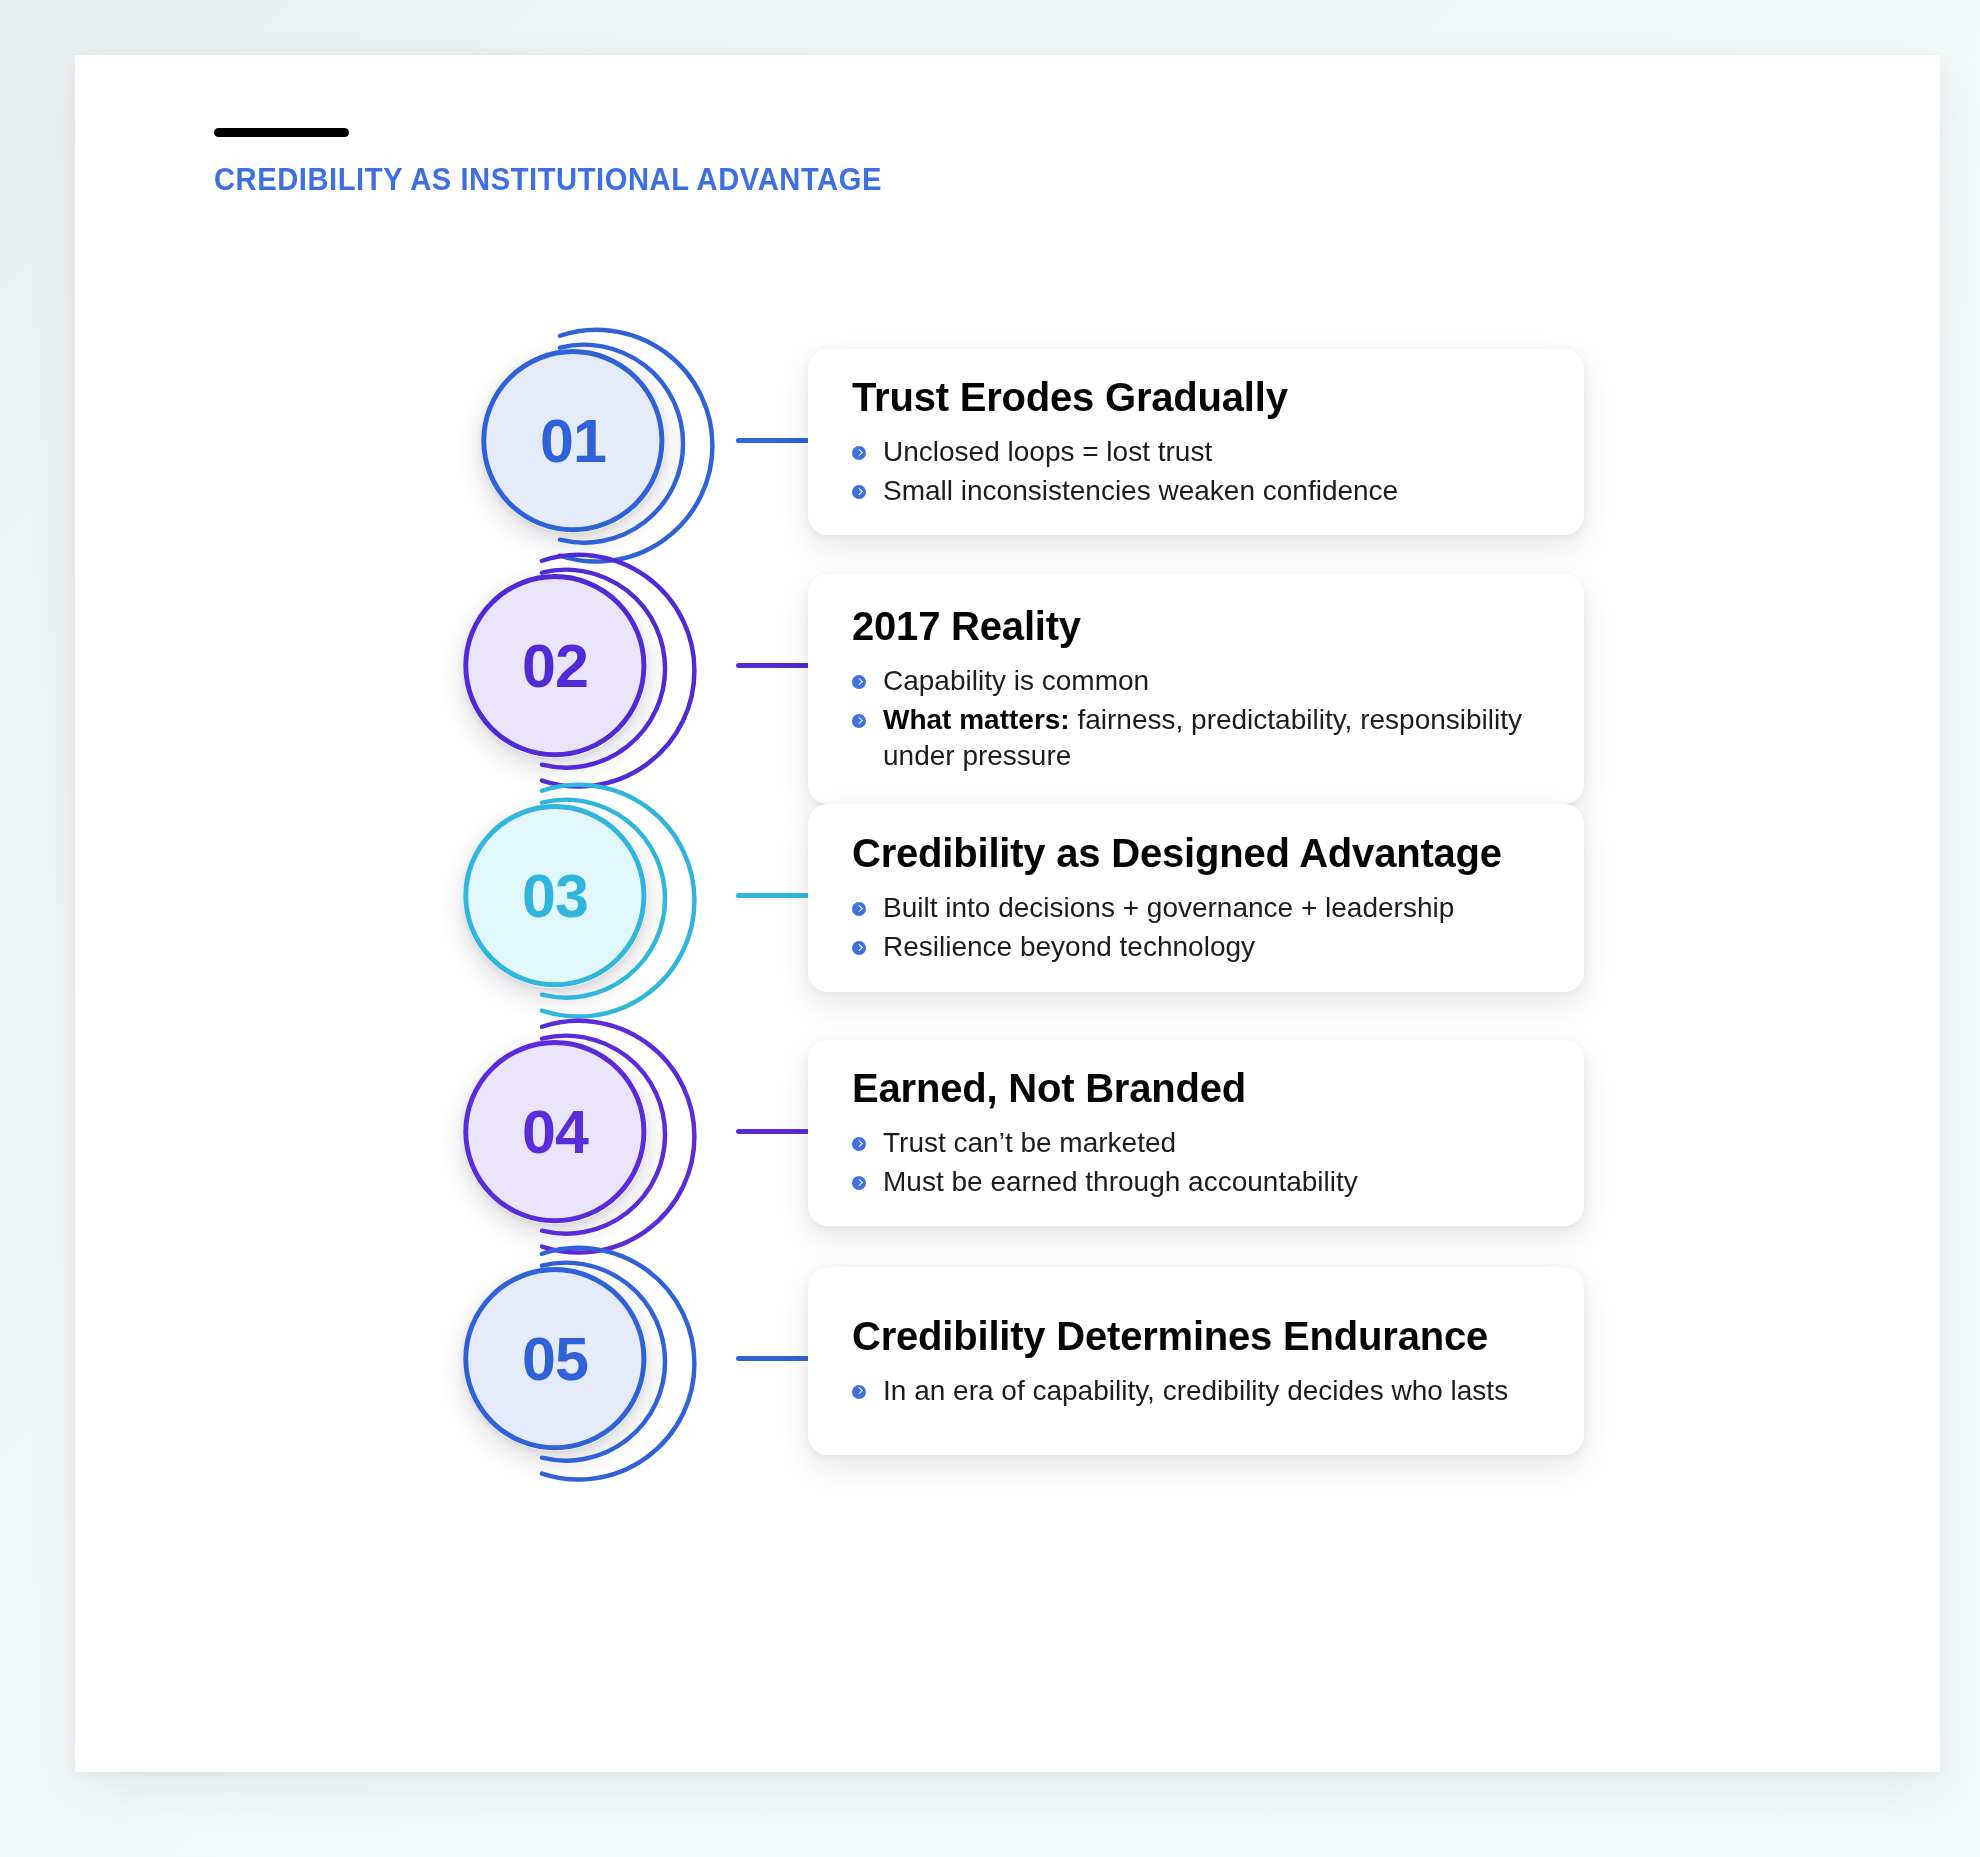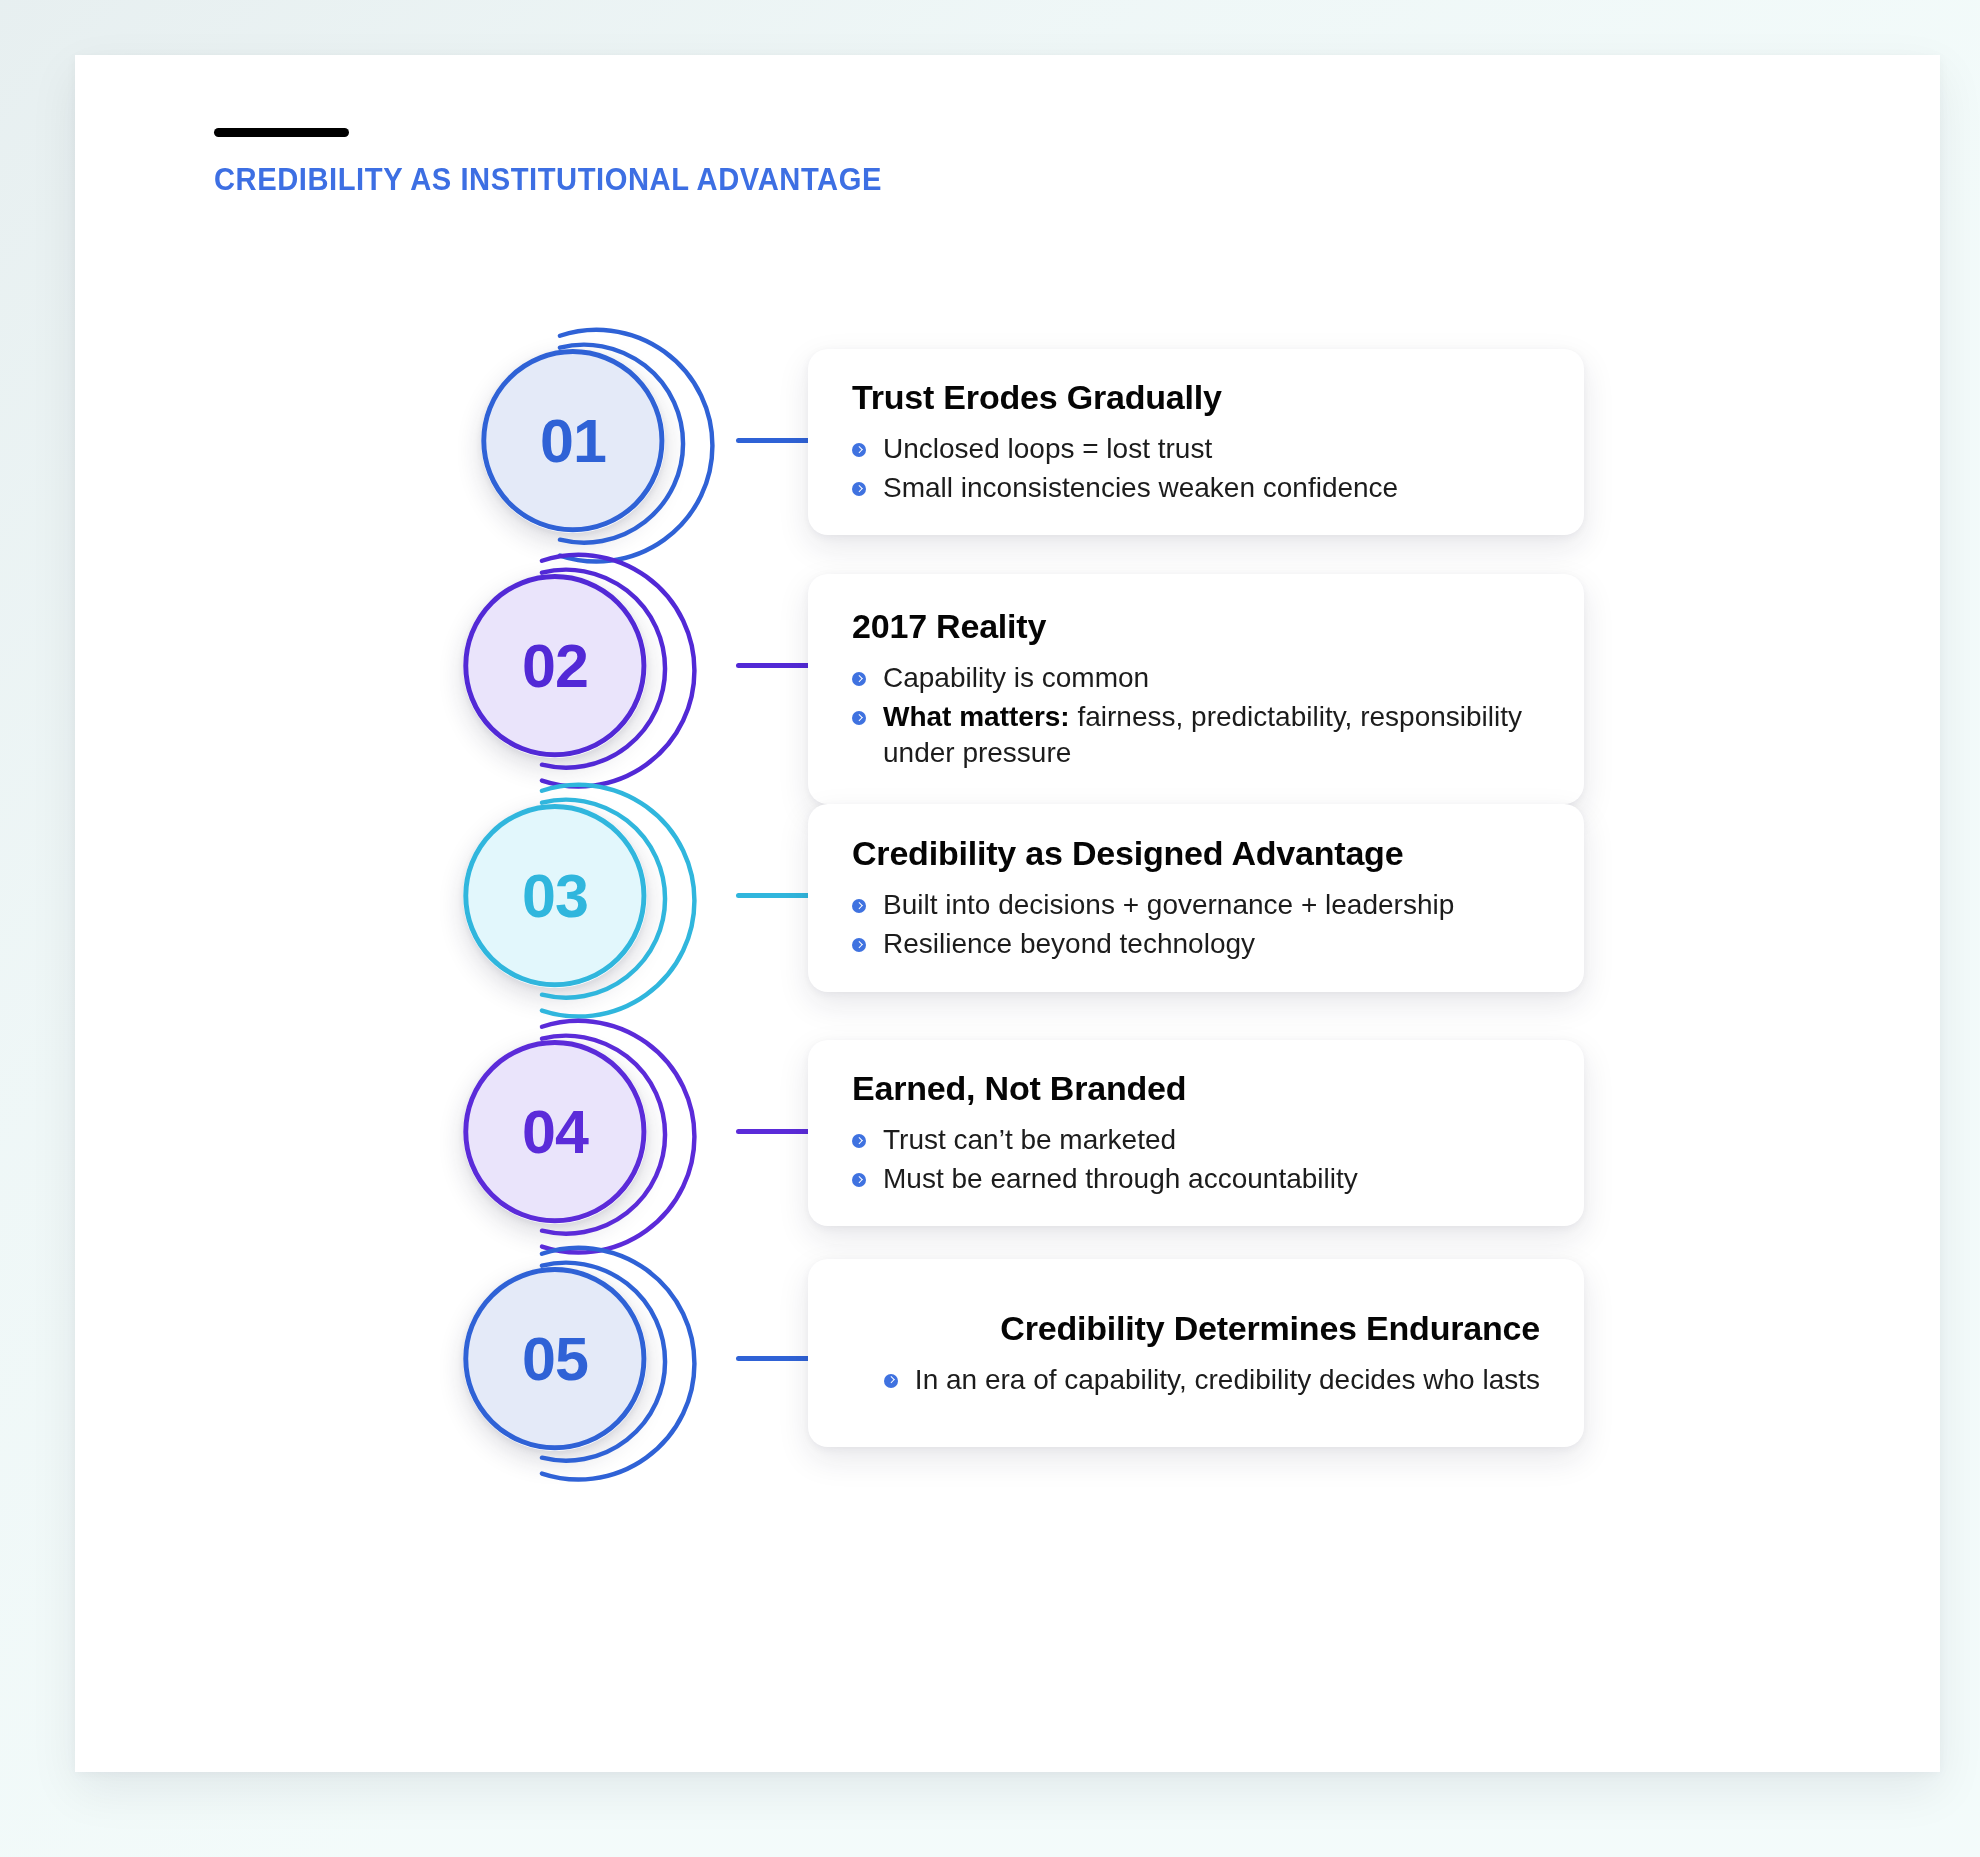--- a/index.html
+++ b/index.html
@@ -131,21 +131,21 @@
     border-radius: 20px;
     box-shadow: 0 12px 32px rgba(25,25,55,.10),
                 0 2px 8px rgba(25,25,55,.05);
     box-sizing: border-box;
     padding: 0 44px;
     display: flex;
     flex-direction: column;
     justify-content: center;
   }
   .card-title {
-    font-size: 34px;
+    font-size: 40px;
     font-weight: 700;
     color: #050505;
     letter-spacing: -0.2px;
     margin-bottom: 14px;
   }
   .bullets {
     list-style: none;
     margin: 0;
     padding: 0;
   }
@@ -271,21 +271,21 @@
           <div class="badge" style="left: 366px; top: 0px;">
             <div class="disc-shadow"></div>
             <svg viewBox="0 0 300 300">
               <circle cx="115" cy="131" r="90" fill="#e4eaf8" stroke="#2f62d6" stroke-width="5"></circle>
               <path d="M 96 34 A 100 100 0 1 1 96 228" fill="none" stroke="#2f62d6" stroke-width="4.5" stroke-linecap="round" transform="translate(6,3)"></path>
               <path d="M 96 20 A 117 117 0 1 1 96 242" fill="none" stroke="#2f62d6" stroke-width="4.5" stroke-linecap="round" transform="translate(6,5)"></path>
             </svg>
             <div class="num" style="color: rgb(47, 98, 214);">05</div>
           </div>
           <div class="connector" style="left: 661px; top: 127px; width: 75px; background: rgb(47, 98, 214);"></div>
-          <div class="card" style="top: 30px; height: 188px; align-items: flex-end;">
+          <div class="card" style="top: 38px; height: 188px;">
             <div class="card-title">Credibility Determines Endurance</div>
             <ul class="bullets">
               <li><span class="dot" style="background: rgb(63, 114, 224);"></span><span>In an era of capability, credibility decides who lasts</span></li>
             </ul>
           </div>
         </div>
       </div>
 
   </div>
 </div>

